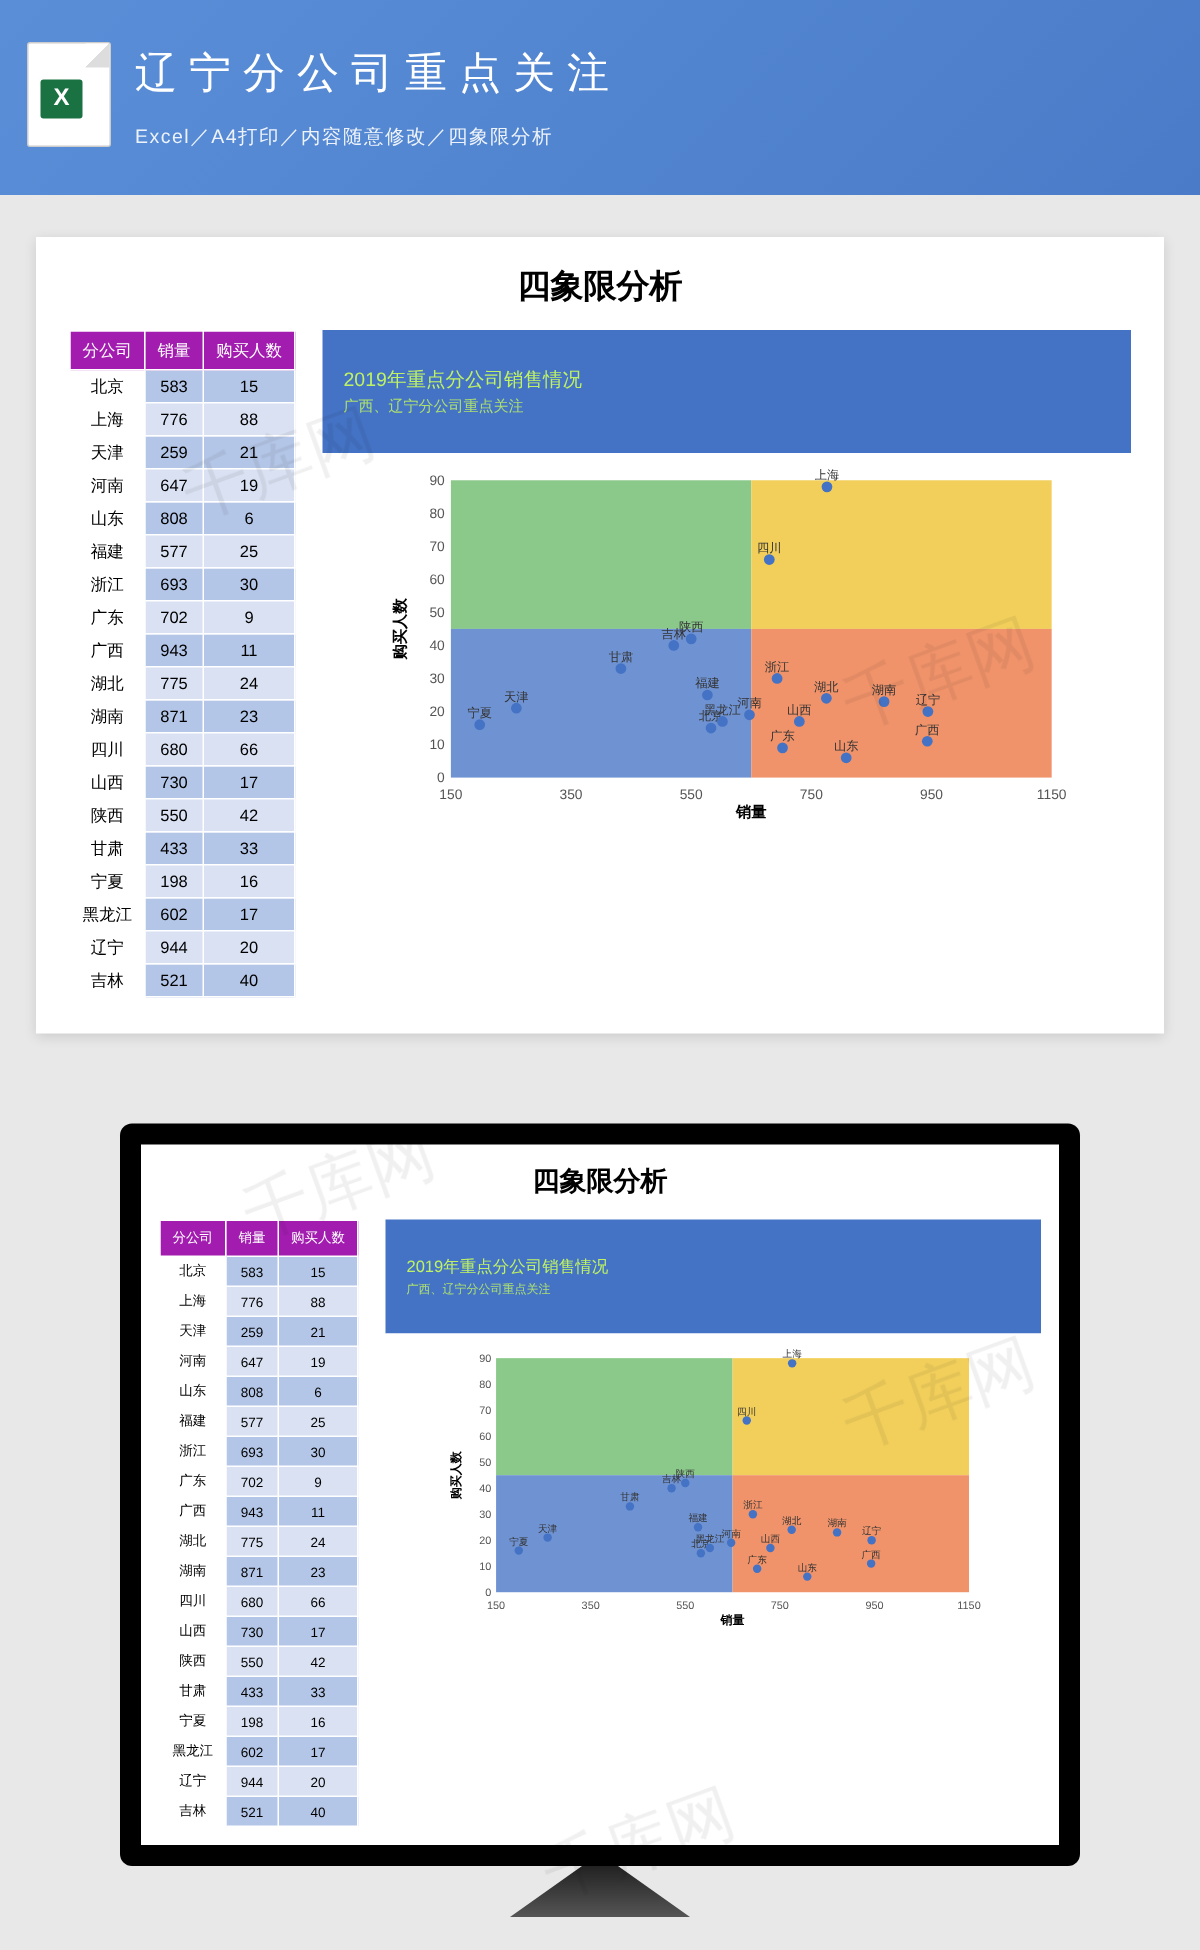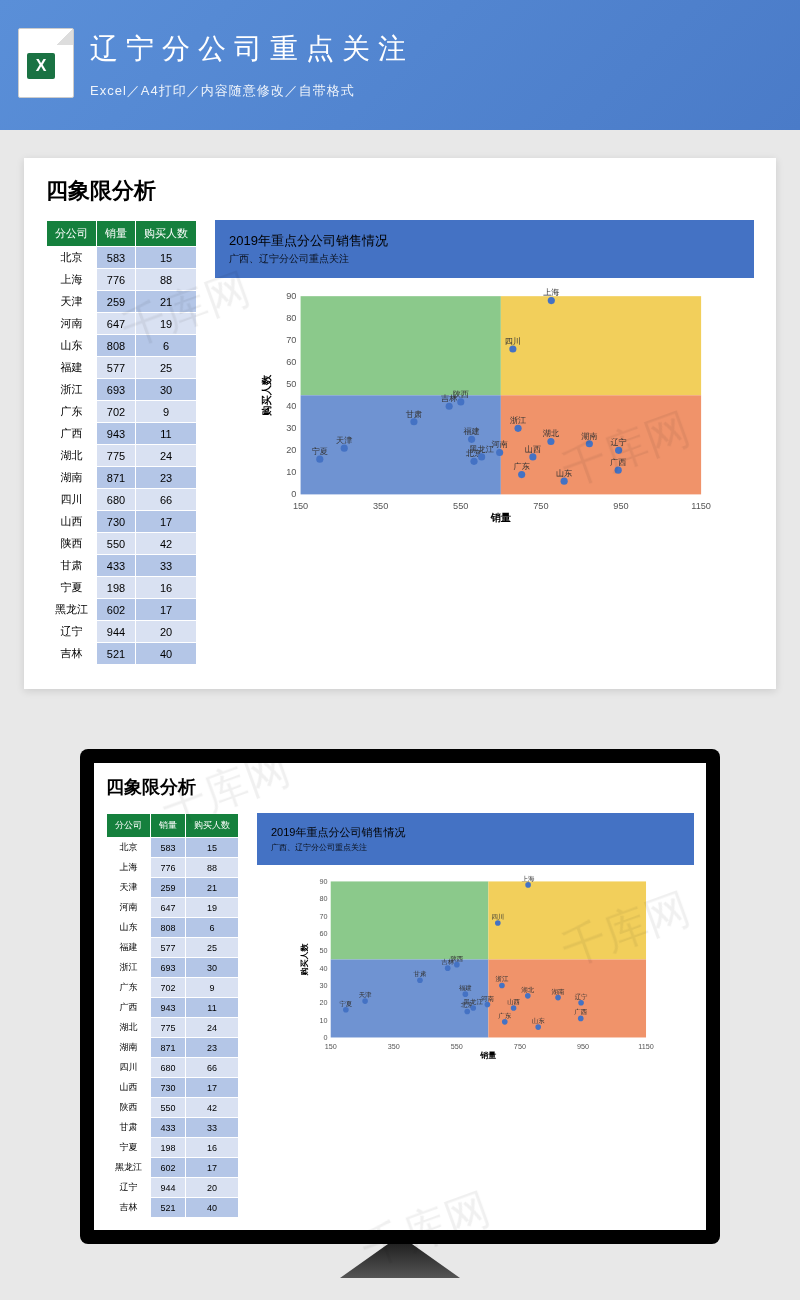--- a/index.html
+++ b/index.html
@@ -4,47 +4,47 @@
 <style>
 *{box-sizing:border-box;margin:0;padding:0}
 body{font-family:"Microsoft YaHei",Arial,sans-serif;background:#e8e8e8;width:800px}
 .hero{background:linear-gradient(135deg,#5a8fd8,#4a7bc8);color:#fff;padding:30px 30px 30px 90px;position:relative}
 .xl-icon{position:absolute;left:18px;top:28px;width:56px;height:70px;background:#fff;border:1px solid #ccc;border-radius:2px}
 .xl-icon::before{content:"";position:absolute;right:0;top:0;width:16px;height:16px;background:linear-gradient(135deg,#fff 50%,#ddd 50%)}
 .xl-icon::after{content:"X";position:absolute;left:8px;top:24px;background:#1a7243;color:#fff;width:28px;height:26px;font-size:16px;font-weight:bold;text-align:center;line-height:26px;border-radius:2px}
 .hero h1{font-size:28px;letter-spacing:8px;font-weight:400;margin-bottom:14px}
 .hero .sub{font-size:13px;opacity:.9;letter-spacing:1px}
 .card{background:#fff;margin:28px 24px;padding:18px 22px 24px;box-shadow:0 2px 8px rgba(0,0,0,.12)}
-.card-title{font-size:22px;font-weight:700;margin-bottom:14px}
+.card-title{text-align:center;font-size:22px;font-weight:700;margin-bottom:14px}
 .card-body{display:flex;gap:18px}
 .tbl{border-collapse:collapse;font-size:11px}
-.tbl th{background:#15803d;color:#fff;padding:5px 8px;font-weight:400;border:1px solid #fff}
+.tbl th{background:#a21caf;color:#fff;padding:5px 8px;font-weight:400;border:1px solid #fff}
 .tbl td{padding:3px 8px;text-align:center;border:1px solid #fff}
 .tbl tr:nth-child(even) td{background:#d9e1f2}
 .tbl tr:nth-child(odd) td{background:#b4c6e7}
 .tbl td:first-child{background:#fff!important}
 .chart-wrap{flex:1}
-.chart-head{background:#4472c4;color:#000000;padding:12px 14px}
+.chart-head{background:#4472c4;color:#bef264;padding:24px 14px}
 .chart-head .t1{font-size:13px}
 .chart-head .t2{font-size:10px;opacity:.85;margin-top:2px}
 .plot{background:#fff;padding:10px 10px 5px 10px;height:250px;position:relative}
 svg{width:100%;height:100%}
 .monitor-sec{margin:60px 24px;position:relative}
 .monitor{background:#000;border-radius:8px;padding:14px;width:640px;margin:0 auto;position:relative}
 .monitor::after{content:"";position:absolute;bottom:-34px;left:50%;transform:translateX(-50%);width:120px;height:34px;background:linear-gradient(#222,#555);clip-path:polygon(40% 0,60% 0,100% 100%,0 100%)}
 .monitor .screen{background:#fff;padding:12px}
 .watermark{position:fixed;font-size:44px;color:rgba(0,0,0,.06);transform:rotate(-20deg);pointer-events:none}
 </style>
 </head>
 <body>
 
 <div class="hero">
   <div class="xl-icon"></div>
   <h1>辽宁分公司重点关注</h1>
-  <div class="sub">Excel／A4打印／内容随意修改／自带格式</div>
+  <div class="sub">Excel／A4打印／内容随意修改／四象限分析</div>
 </div>
 
 <div class="card">
   <div class="card-title">四象限分析</div>
   <div class="card-body">
     <table class="tbl">
       <thead>
           <tr>
         <th>分公司</th>
         <th>销量</th>

